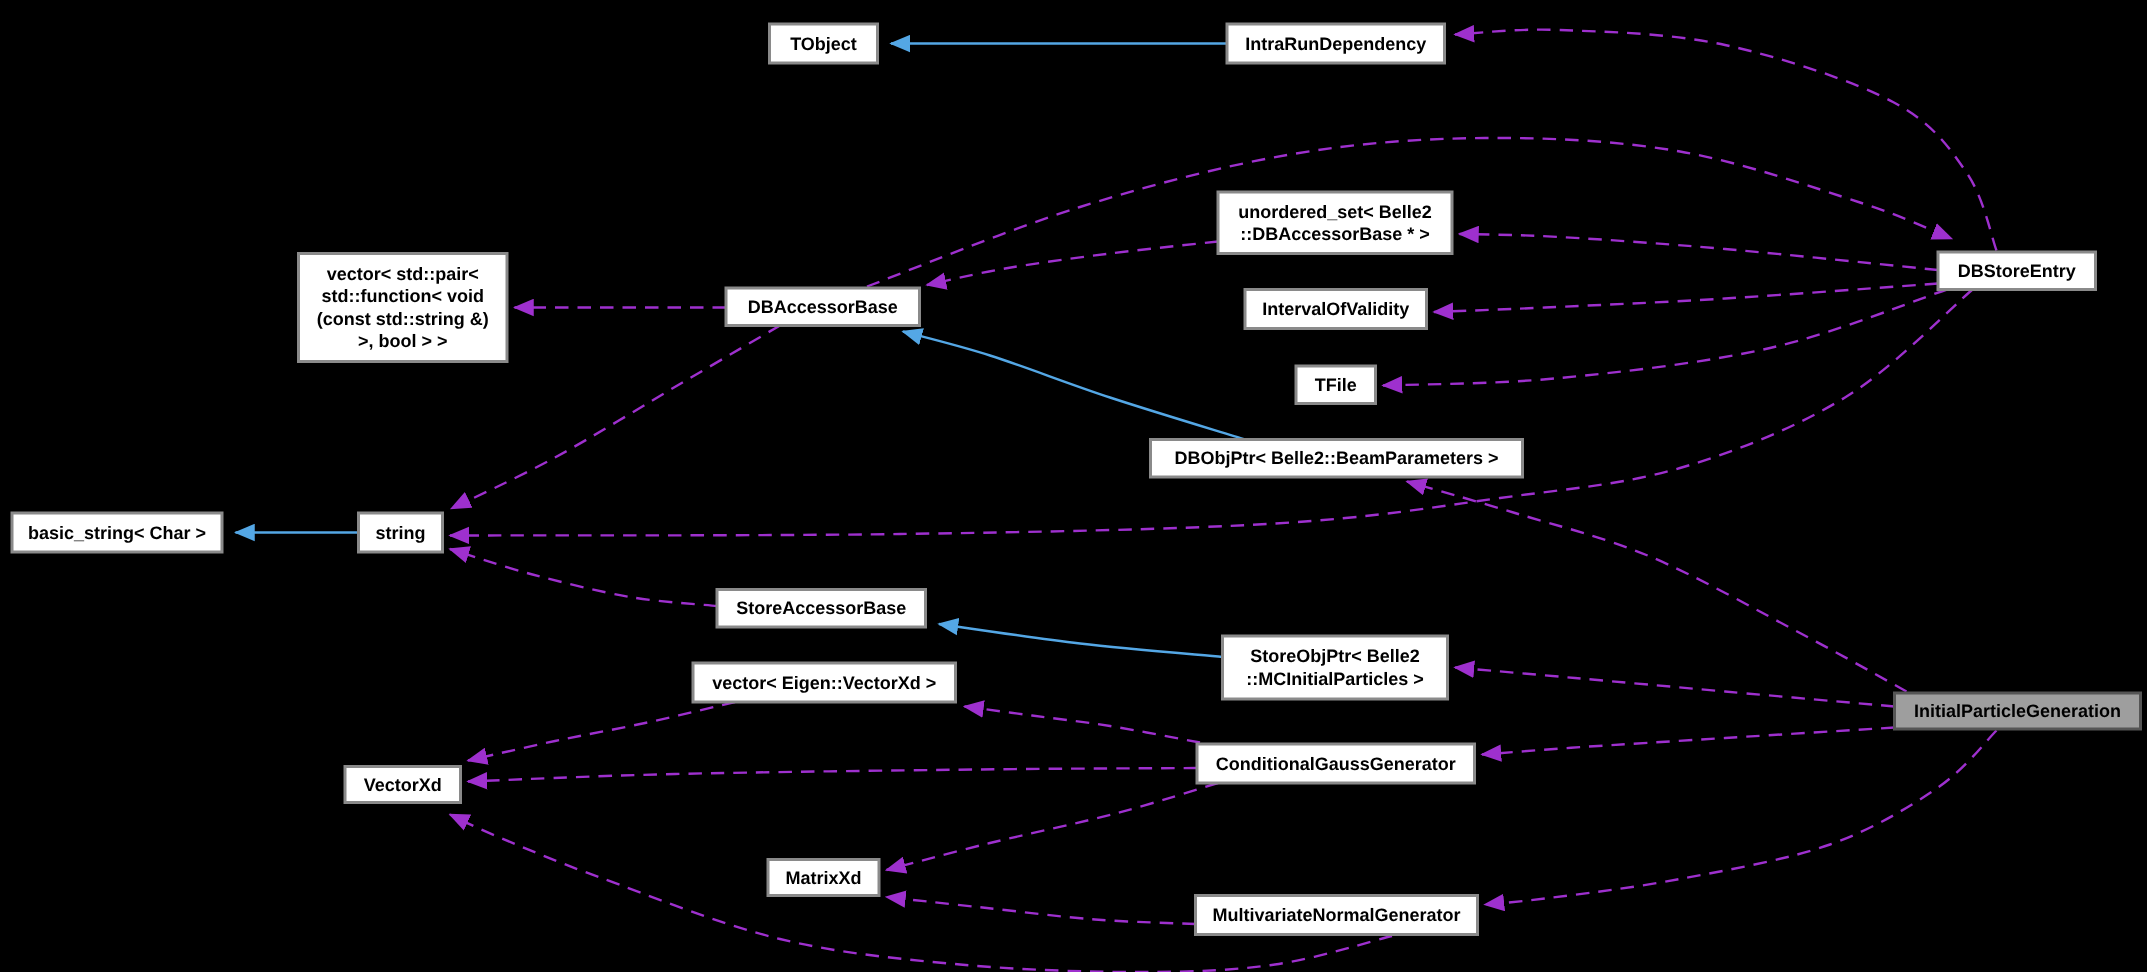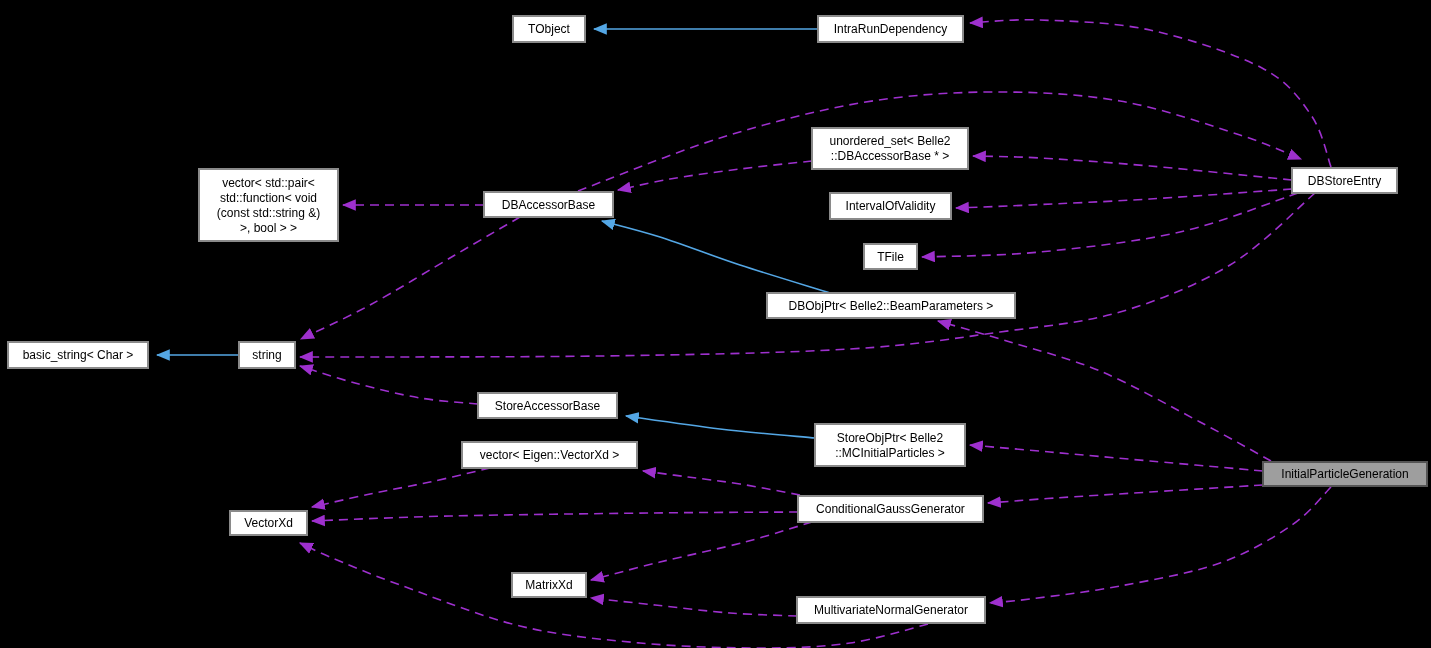--- a/index.html
+++ b/index.html
@@ -1,17 +1,17 @@
 <!DOCTYPE html>
 <html><head>
 <meta charset="utf-8">
 <style>
   html,body{margin:0;padding:0;background:#000;}
   #stage{position:relative;width:1431px;height:648px;background:#000;overflow:hidden;
-         font-family:"Liberation Sans","DejaVu Sans",sans-serif;}
+         font-family:"Liberation Sans","DejaVu Sans",sans-serif;font-weight:bold;}
   svg{display:block;}
   text{font-family:"Liberation Sans","DejaVu Sans",sans-serif;font-size:12px;fill:#000;}
 </style>
 </head>
 <body>
 
 <div id="stage">
     <svg width="1431" height="648" viewBox="0 0 1431 648">
       <rect width="1431" height="648" fill="#000000"></rect>
       <defs>

